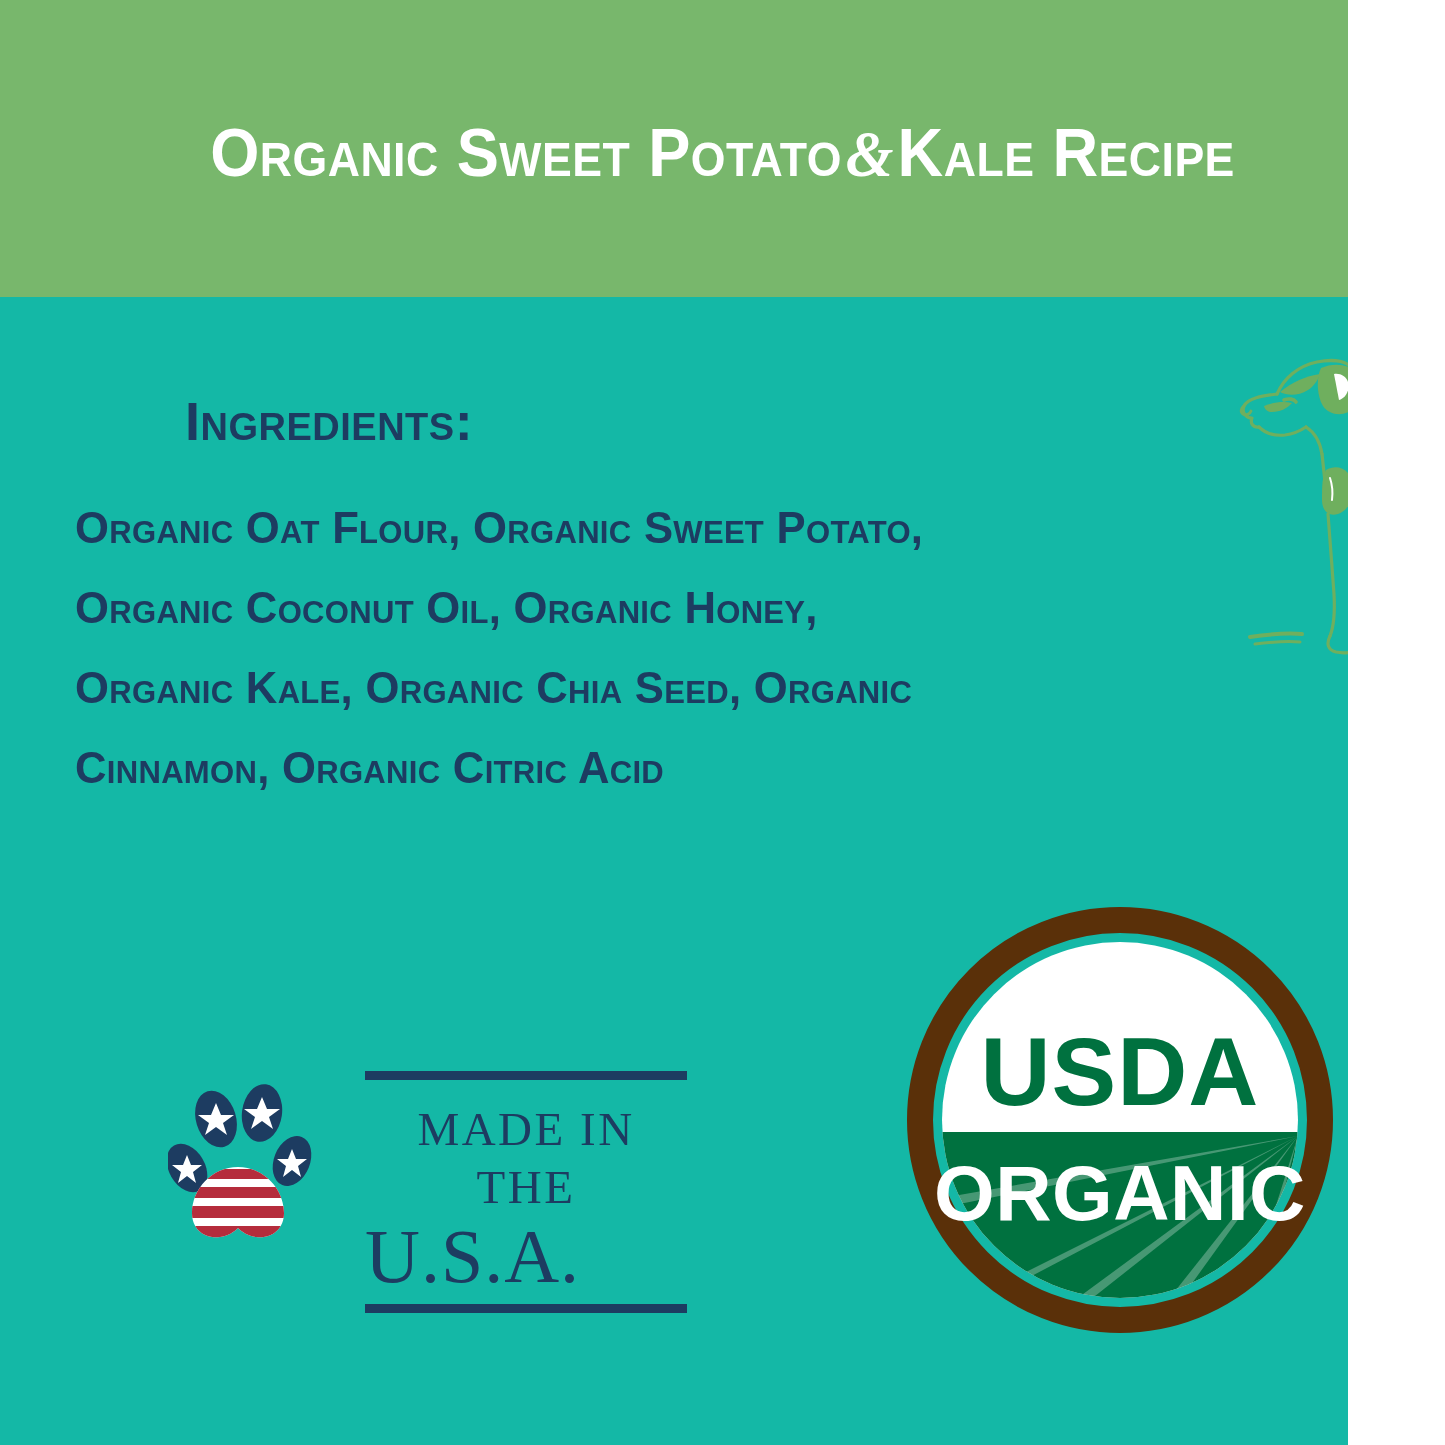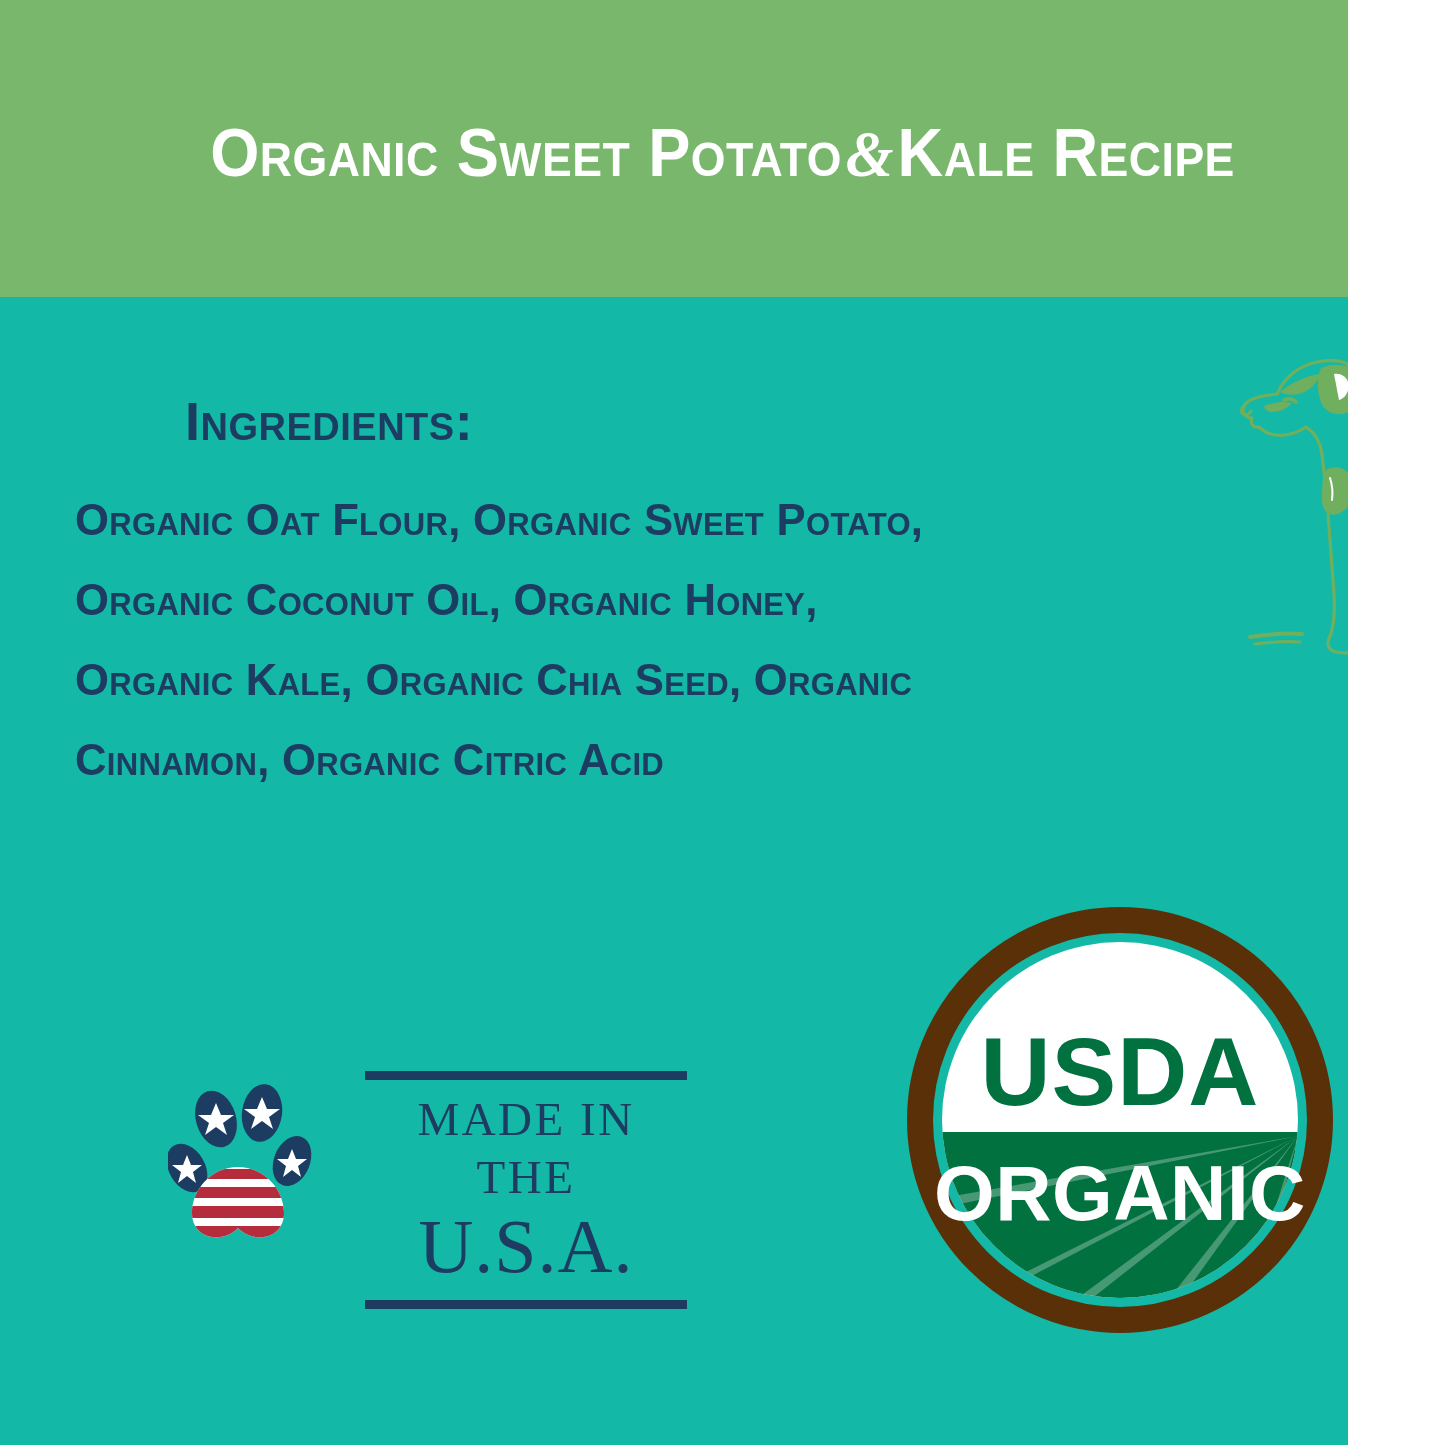--- a/index.html
+++ b/index.html
@@ -63,21 +63,21 @@
   }
   #ingredients-heading {
     color: #1d3c61;
     font-family: "Liberation Sans", sans-serif;
     font-weight: bold;
     font-size: 54px;
     line-height: 62px;
     font-variant: small-caps;
     letter-spacing: 0.5px;
     margin-left: 110px;
-    margin-bottom: 28px;
+    margin-bottom: 36px;
   }
   .ingredients-line {
     color: #1d3c61;
     font-family: "Liberation Sans", sans-serif;
     font-weight: bold;
     font-size: 45px;
     line-height: 80px;
     font-variant: small-caps;
     letter-spacing: 0.3px;
     white-space: nowrap;
@@ -120,30 +120,30 @@
     background: #1d3c61;
     width: 100%;
   }
   #made-in-the-text {
     color: #1d3c61;
     font-family: "Liberation Serif", serif;
     font-size: 47px;
     line-height: 58px;
     letter-spacing: 2.5px;
     text-align: center;
-    padding-top: 10px;
+    padding-top: 20px;
   }
   #usa-text {
     color: #1d3c61;
     font-family: "Liberation Serif", serif;
     font-size: 76px;
     line-height: 80px;
     letter-spacing: 1px;
-    text-align: center;
-    padding-bottom: 14px;
+    text-align: left;
+    padding-bottom: 8px;
   }
 
   
   #usda-organic-seal {
     position: absolute;
     left: 900px;
     top: 900px;
     width: 440px;
     height: 440px;
   }

